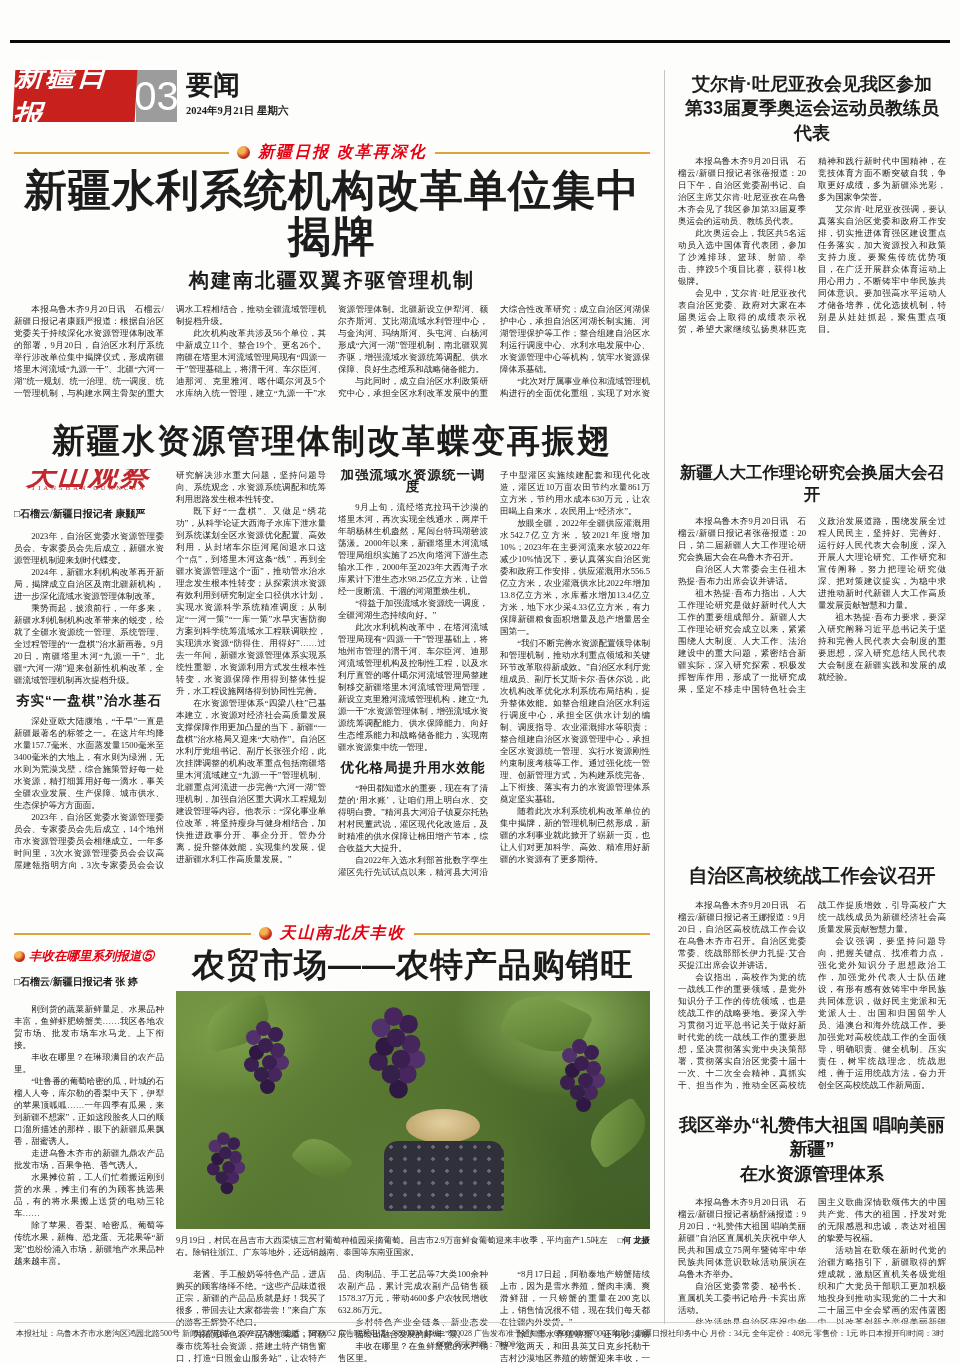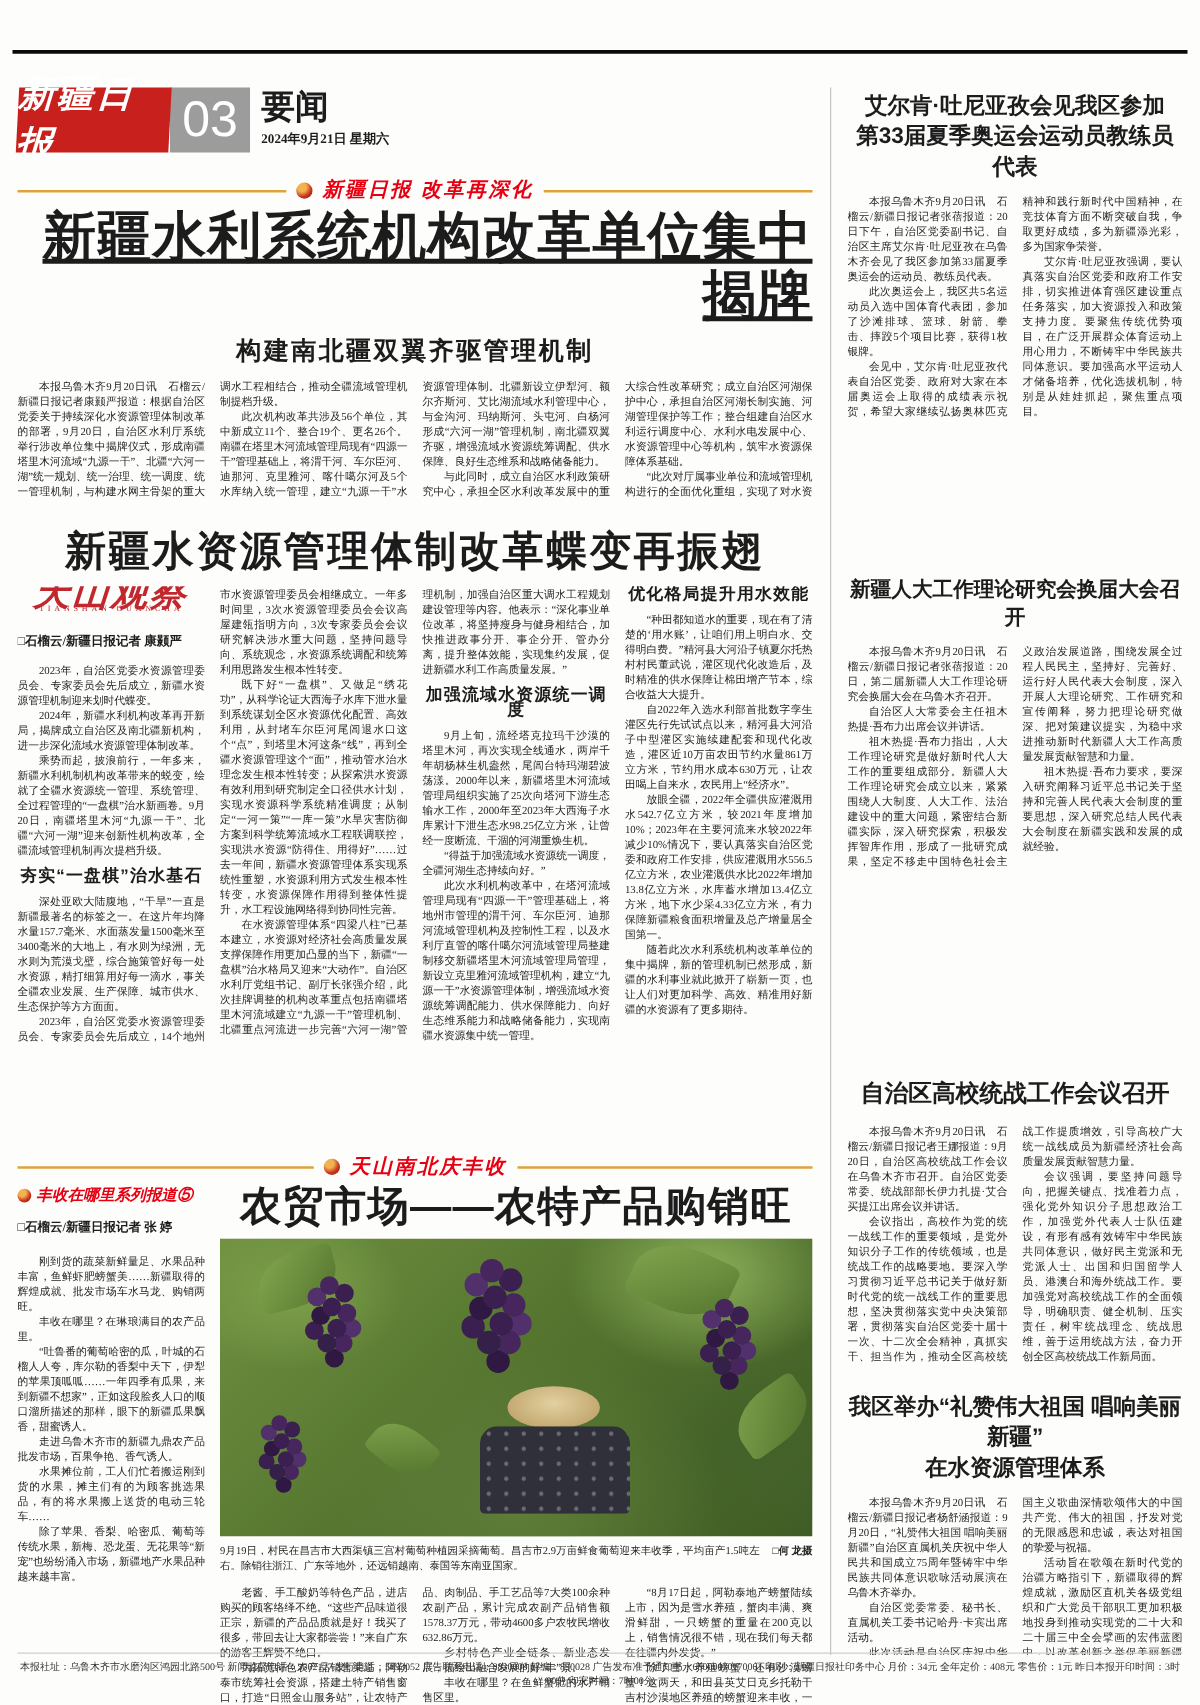--- a/index.html
+++ b/index.html
@@ -7,37 +7,37 @@
         font-family:"Liberation Serif",serif;color:#1c1c1c;}
   .top-rule{position:absolute;top:40px;left:10px;right:10px;height:3px;background:#0a0a0a;}
   .content{position:absolute;top:70px;left:14px;right:14px;bottom:40px;display:flex;gap:14px;}
   .left-main{width:636px;flex:none;}
   .right-rail{flex:1;border-left:1px solid #c6c6c0;padding-left:13px;overflow:hidden;}
 
   
   .masthead{display:flex;align-items:flex-start;height:64px;margin-bottom:4px;}
   .logo-red{background:#c8201d;color:#fff;width:122px;height:52px;display:flex;align-items:center;justify-content:center;
             font-weight:900;font-size:29px;font-style:italic;letter-spacing:2px;transform:skewX(-3deg);}
-  .page-no{background:#9c9c9c;color:#fff;width:64px;height:52px;display:flex;align-items:center;justify-content:center;
+  .page-no{background:#9c9c9c;color:#fff;width:41px;height:52px;display:flex;align-items:center;justify-content:center;
            font-family:"Liberation Sans",sans-serif;font-size:40px;font-weight:400;}
   .section-block{margin-left:9px;padding-top:2px;}
   .section-name{font-family:"Liberation Sans",sans-serif;font-size:27px;font-weight:900;line-height:1;}
   .date-line{font-size:10.5px;margin-top:5px;font-weight:700;}
 
   
   .kicker-row{display:flex;align-items:center;gap:8px;margin:8px 0 4px;}
   .kicker-line{flex:1;height:2px;background:#dfa33c;}
   .kicker-icon{width:13px;height:13px;border-radius:50%;flex:none;
                background:radial-gradient(circle at 35% 30%,#f2b24d 0 28%,#c93522 60%,#7c130c 100%);}
   .kicker-text{color:#e60012;font-weight:900;font-style:italic;font-size:16px;letter-spacing:2px;
                font-family:"Liberation Sans",sans-serif;white-space:nowrap;}
 
   
-  .main-headline{font-family:"Liberation Sans",sans-serif;font-size:43px;font-weight:900;text-align:right;
-                 line-height:1.08;letter-spacing:1px;margin:2px 0 0;text-decoration:underline;}
+  .main-headline{font-family:"Liberation Sans",sans-serif;font-size:43px;font-weight:900;text-align:center;
+                 line-height:1.08;letter-spacing:1px;margin:2px 0 0;}
   .main-subtitle{font-size:20px;font-weight:700;text-align:center;margin:7px 0 9px;letter-spacing:2px;}
   .body-text{font-size:8.6px;line-height:12px;text-align:justify;}
   .body-text p{margin:0;text-indent:2em;}
   .cols-4{column-count:4;column-gap:12px;height:104px;overflow:hidden;}
 
   
   .ts-headline{font-family:"Liberation Sans",sans-serif;font-size:33px;font-weight:900;text-align:center;
                letter-spacing:2px;margin:16px 0 10px;line-height:1.1;}
   .ts-body{column-count:4;column-gap:12px;height:446px;overflow:hidden;}
   .ts-logo-box{break-inside:avoid;margin-bottom:9px;}
@@ -158,20 +158,21 @@
           <div>
               <p>9月上旬，流经塔克拉玛干沙漠的塔里木河，再次实现全线通水，两岸千年胡杨林生机盎然，尾闾台特玛湖碧波荡漾。2000年以来，新疆塔里木河流域管理局组织实施了25次向塔河下游生态输水工作，2000年至2023年大西海子水库累计下泄生态水98.25亿立方米，让曾经一度断流、干涸的河湖重焕生机。</p>
               <p>“得益于加强流域水资源统一调度，全疆河湖生态持续向好。”</p>
               <p>此次水利机构改革中，在塔河流域管理局现有“四源一干”管理基础上，将地州市管理的渭干河、车尔臣河、迪那河流域管理机构及控制性工程，以及水利厅直管的喀什噶尔河流域管理局整建制移交新疆塔里木河流域管理局管理，新设立克里雅河流域管理机构，建立“九源一干”水资源管理体制，增强流域水资源统筹调配能力、供水保障能力、向好生态维系能力和战略储备能力，实现南疆水资源集中统一管理。</p>
             </div>
           <h3 class="col-subhead">优化格局提升用水效能</h3>
           <div>
               <p>“种田都知道水的重要，现在有了清楚的‘用水账’，让咱们用上明白水、交得明白费。”精河县大河沿子镇夏尔托热村村民董武说，灌区现代化改造后，及时精准的供水保障让棉田增产节本，综合收益大大提升。</p>
               <p>自2022年入选水利部首批数字孪生灌区先行先试试点以来，精河县大河沿子中型灌区实施续建配套和现代化改造，灌区近10万亩农田节约水量861万立方米，节约用水成本630万元，让农田喝上自来水，农民用上“经济水”。</p>
               <p>放眼全疆，2022年全疆供应灌溉用水542.7亿立方米，较2021年度增加10%；2023年在主要河流来水较2022年减少10%情况下，要认真落实自治区党委和政府工作安排，供应灌溉用水556.5亿立方米，农业灌溉供水比2022年增加13.8亿立方米，水库蓄水增加13.4亿立方米，地下水少采4.33亿立方米，有力保障新疆粮食面积增量及总产增量居全国第一。</p>
+              <p>“我们不断完善水资源配置领导体制和管理机制，推动水利重点领域和关键环节改革取得新成效。”自治区水利厅党组成员、副厅长艾斯卡尔·吾休尔说，此次机构改革优化水利系统布局结构，提升整体效能。如整合组建自治区水利运行调度中心，承担全区供水计划的编制、调度指导、农业灌溉排水等职责；整合组建自治区水资源管理中心，承担全区水资源统一管理、实行水资源刚性约束制度考核等工作。通过强化统一管理、创新管理方式，为构建系统完备、上下衔接、落实有力的水资源管理体系奠定坚实基础。</p>
               <p>随着此次水利系统机构改革单位的集中揭牌，新的管理机制已然形成，新疆的水利事业就此掀开了崭新一页，也让人们对更加科学、高效、精准用好新疆的水资源有了更多期待。</p>
             </div>
         </div>
       </article>
 
       <section>
         <div class="kicker-row">
           <span class="kicker-line"></span>
           <span class="kicker-icon"></span>
           <span class="kicker-text">天山南北庆丰收</span>
@@ -179,21 +180,21 @@
         </div>
 
         <div class="harvest-grid">
           <div class="harvest-left">
             <div class="series-kicker">
               <span class="kicker-icon"></span>
               <span>丰收在哪里系列报道⑤</span>
             </div>
             <div class="harvest-byline">□石榴云/新疆日报记者 张 婷</div>
             <div class="body-text harvest-left-body">
-                <p>刚到货的蔬菜新鲜量足、水果品种丰富，鱼鲜虾肥螃蟹美……新疆取得的辉煌成就、批发市场车水马龙、购销两旺。</p>
+                <p>刚到货的蔬菜新鲜量足、水果品种丰富，鱼鲜虾肥螃蟹美……我区各地农贸市场、批发市场车水马龙、上下衔接。</p>
                 <p>丰收在哪里？在琳琅满目的农产品里。</p>
                 <p>“吐鲁番的葡萄哈密的瓜，叶城的石榴人人夸，库尔勒的香梨中天下，伊犁的苹果顶呱呱……一年四季有瓜果，来到新疆不想家”，正如这段脍炙人口的顺口溜所描述的那样，眼下的新疆瓜果飘香，甜蜜诱人。</p>
                 <p>走进乌鲁木齐市的新疆九鼎农产品批发市场，百果争艳、香气诱人。</p>
                 <p>水果摊位前，工人们忙着搬运刚到货的水果，摊主们有的为顾客挑选果品，有的将水果搬上送货的电动三轮车……</p>
                 <p>除了苹果、香梨、哈密瓜、葡萄等传统水果，新梅、恐龙蛋、无花果等“新宠”也纷纷涌入市场，新疆地产水果品种越来越丰富。</p>
               </div>
           </div>
 
           <div class="harvest-right">
             <h1 class="harvest-headline">农贸市场——农特产品购销旺</h1>

